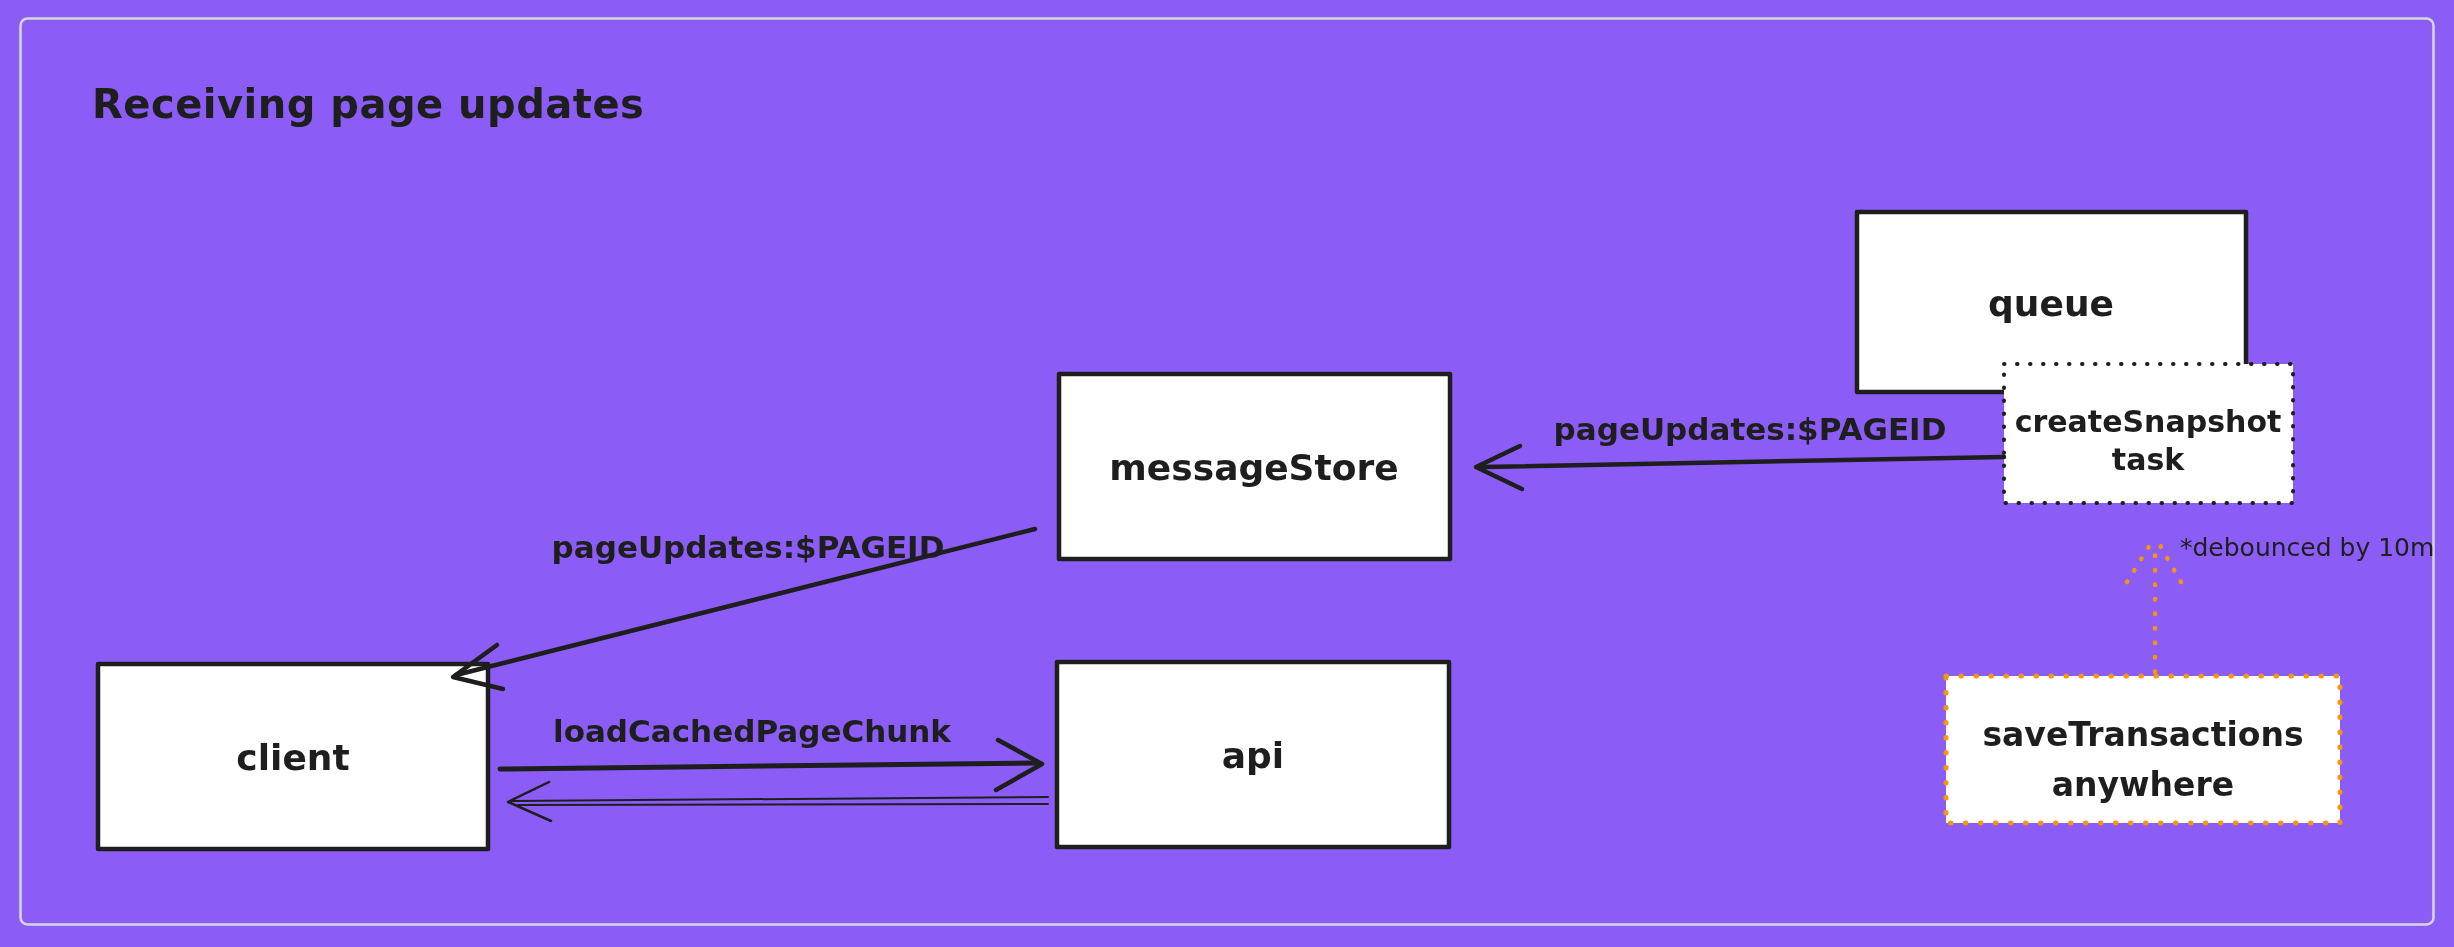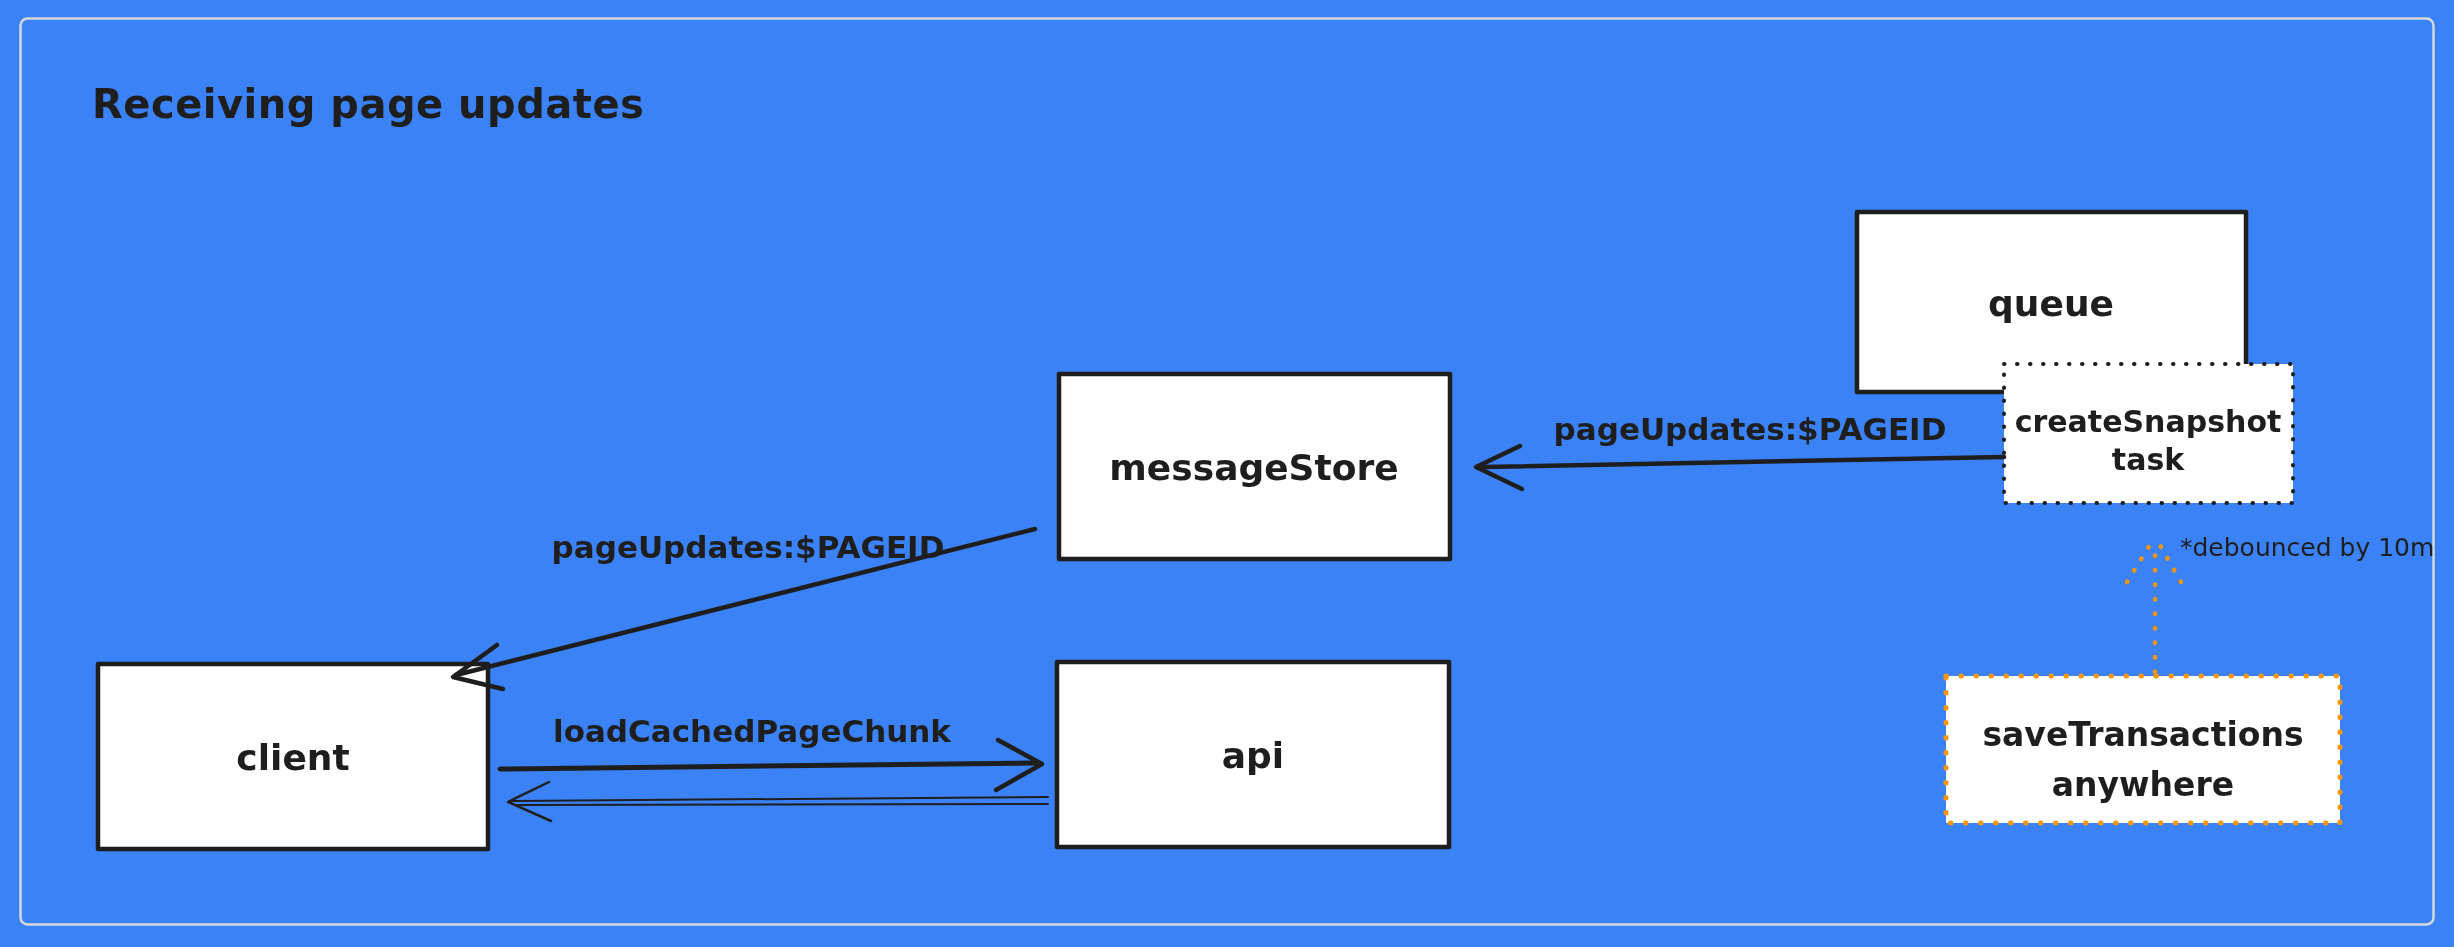--- a/index.html
+++ b/index.html
@@ -1,20 +1,20 @@
 <!DOCTYPE html>
 <html><head>
 <meta charset="utf-8">
 <style>
   html, body { margin: 0; padding: 0; background: #ffffff; }
   .canvas-wrap {
     position: relative;
     width: 2454px;
     height: 947px;
-    background: #3b82f6;
+    background: #8b5cf6;
     font-family: "DejaVu Sans", sans-serif;
   }
   svg { display: block; }
   text {
     font-family: "DejaVu Sans", sans-serif;
     fill: #1e1e1e;
   }
   .title-text   { font-size: 40px; font-weight: 700; letter-spacing: 0.5px; }
   .node-label   { font-size: 36px; font-weight: 600; text-anchor: middle; }
   .node-label-sm{ font-size: 30px; font-weight: 600; text-anchor: middle; }

